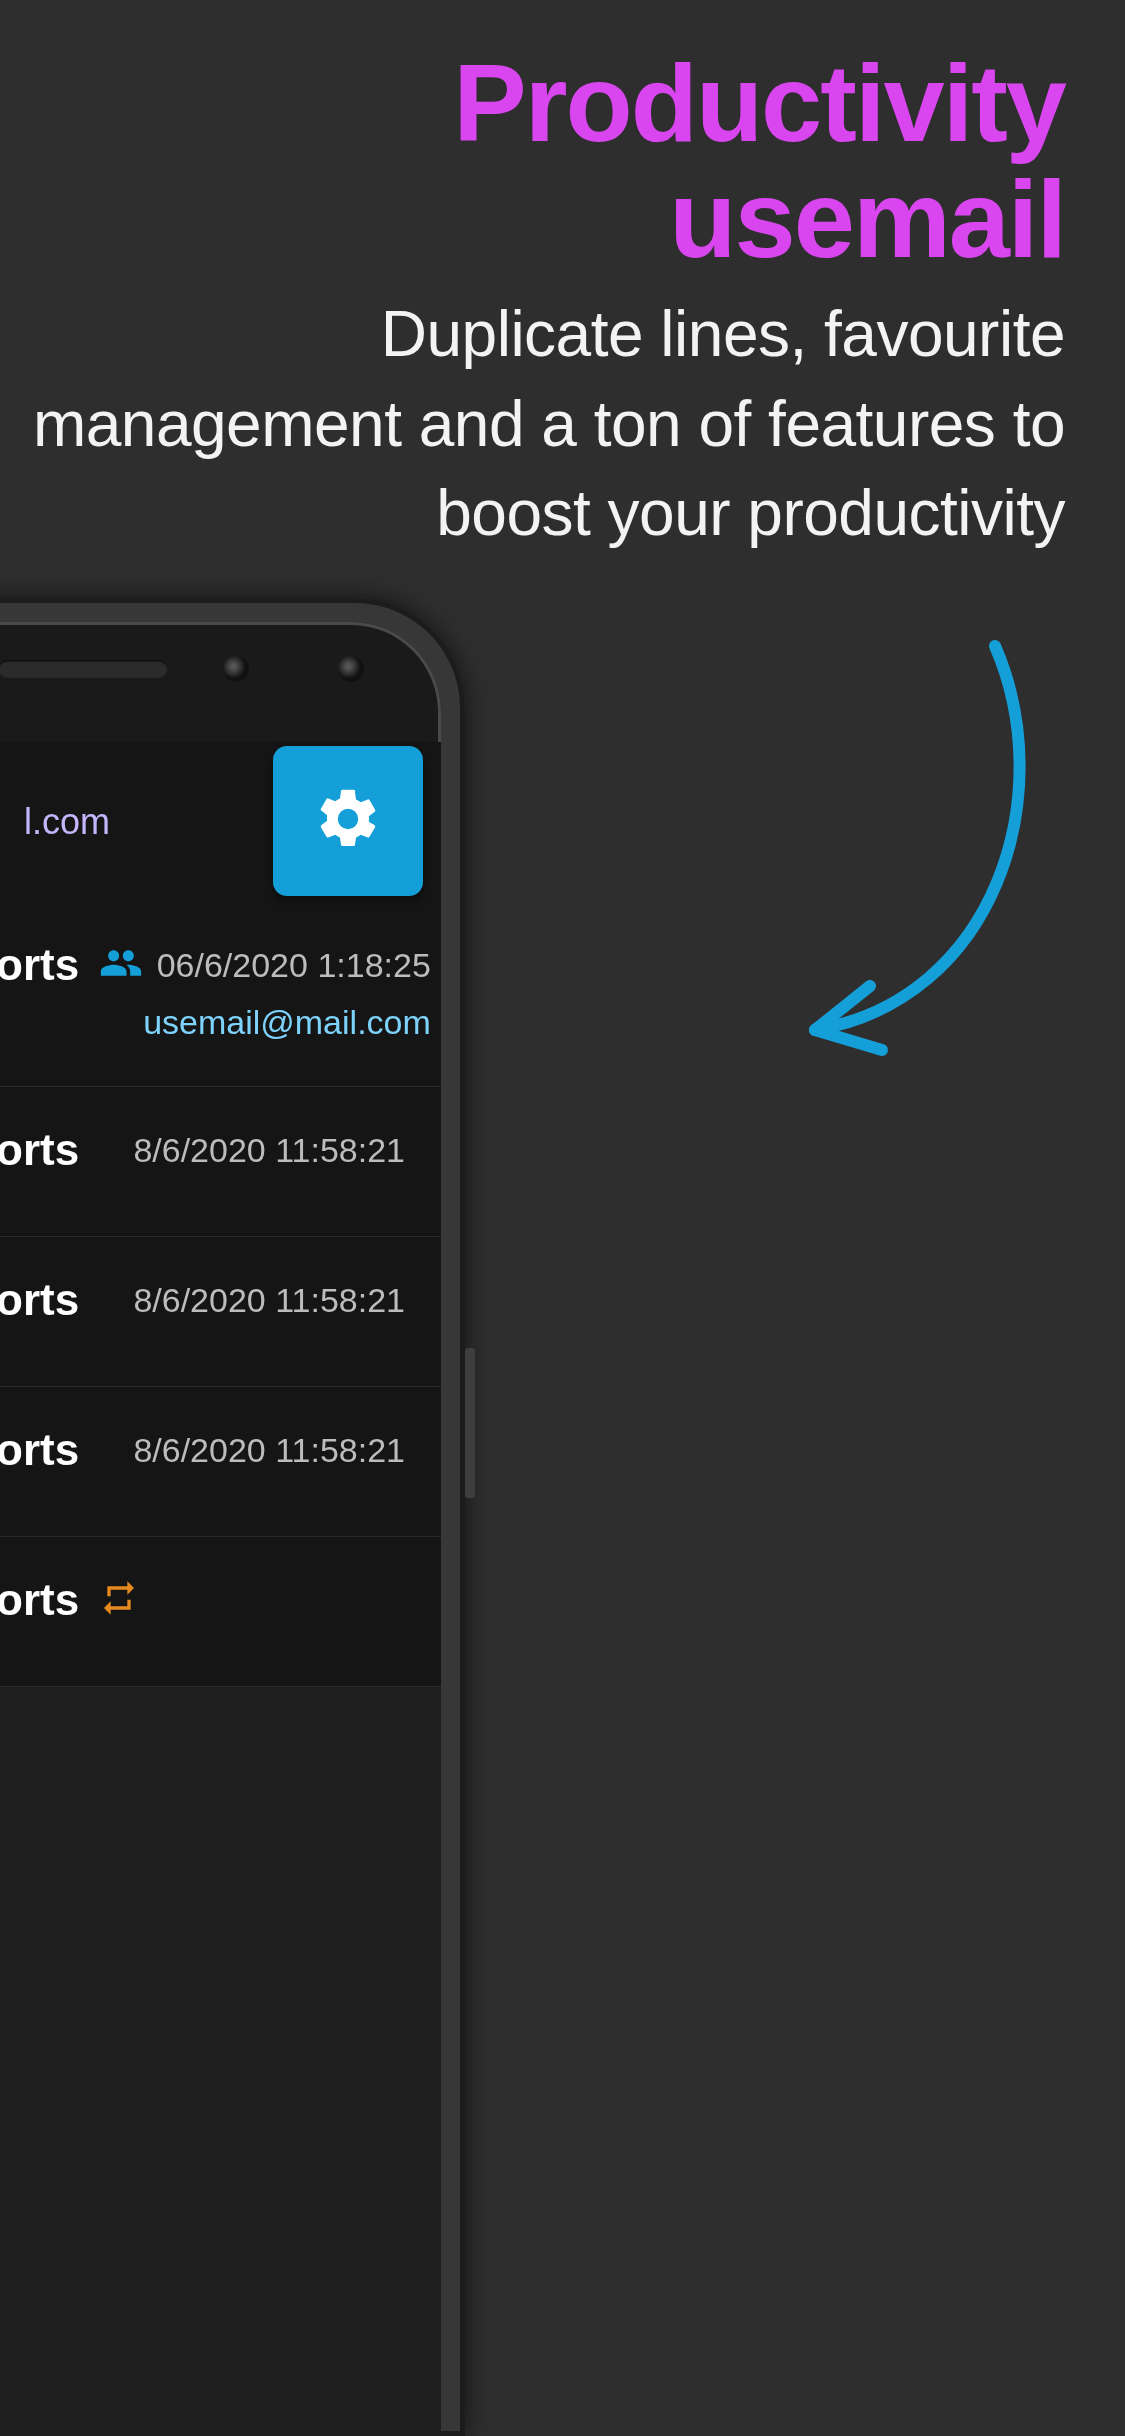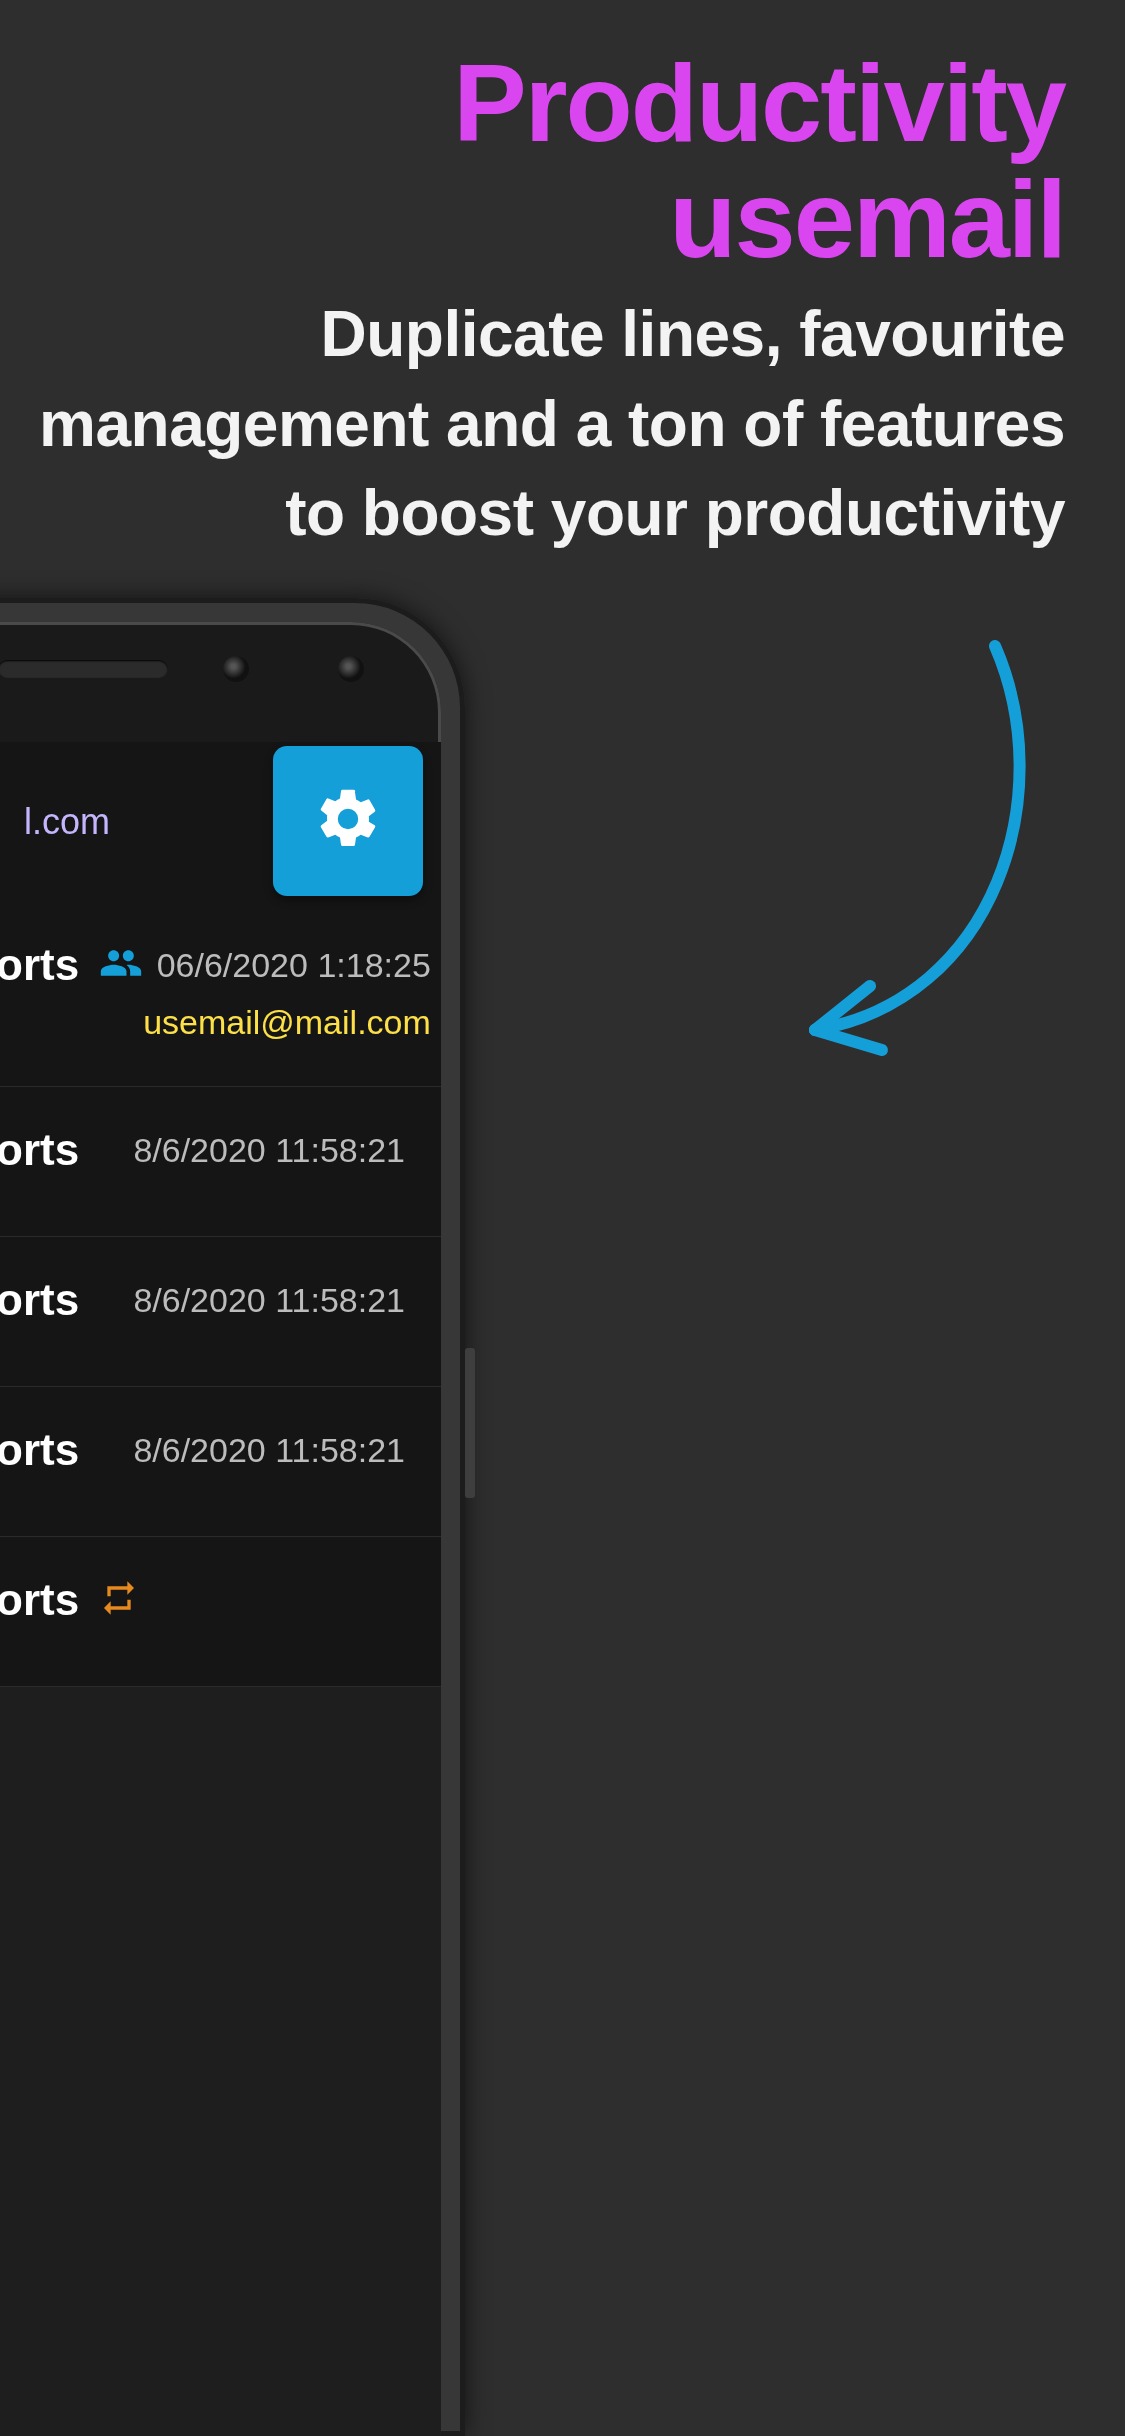--- a/index.html
+++ b/index.html
@@ -17,21 +17,21 @@
     font-size: 110px;
     line-height: 1.05;
     letter-spacing: -2px;
   }
   .subhead {
     position: absolute;
     top: 290px;
     right: 60px;
     text-align: right;
     color: #f3f3f3;
-    font-weight: 700;
+    font-weight: 400;
     font-size: 64px;
     line-height: 1.4;
     letter-spacing: -0.5px;
   }
 
   
   .phone {
     position: absolute;
     top: 598px;
     left: -300px;
@@ -127,21 +127,21 @@
     font-size: 44px;
   }
   .row-right {
     text-align: right;
     color: #bcbcbc;
     font-size: 34px;
     line-height: 1.5;
     font-weight: 300;
   }
   .row-right .sub {
-    color: #fde047;
+    color: #7dd3fc;
     display: block;
     margin-top: 6px;
   }
   .group-icon svg { width: 44px; height: 44px; fill: #159fd8; }
   .loop-icon svg { width: 40px; height: 40px; fill: #e68a1f; }
 
   .list-fill {
     background: #1e1e1e;
     height: 1200px;
   }

